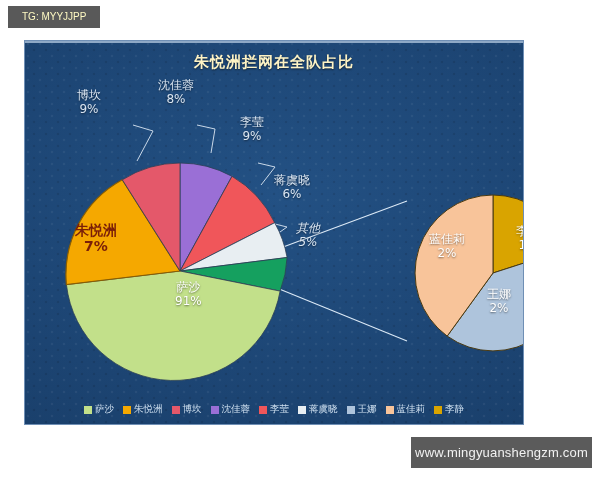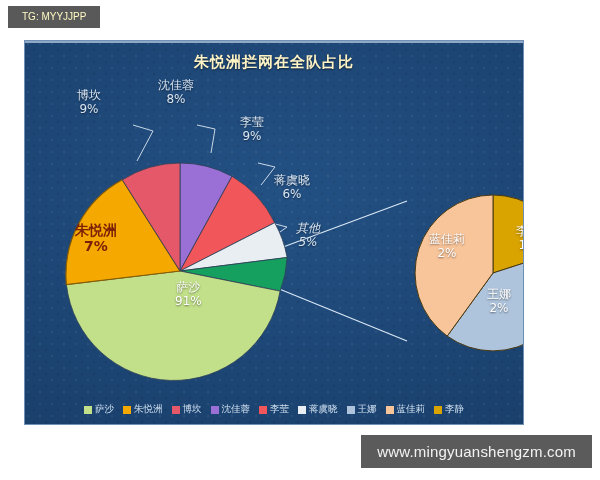--- a/index.html
+++ b/index.html
@@ -132,22 +132,22 @@
     font-size: 10px;
     padding: 5px 14px 6px 14px;
     font-family: "Liberation Sans", sans-serif;
   }
   #site-tag {
     position: absolute;
     right: 8px;
     bottom: 12px;
     background: #5b5b5b;
     color: #f2f2f2;
-    font-size: 15px;
-    padding: 8px 16px;
+    font-size: 13px;
+    padding: 8px 4px;
     font-family: "Liberation Sans", sans-serif;
     letter-spacing: 0.2px;
   }
 </style>
 </head>
 <body>
 
 <div id="stage">
 
   <div id="chart-panel">

